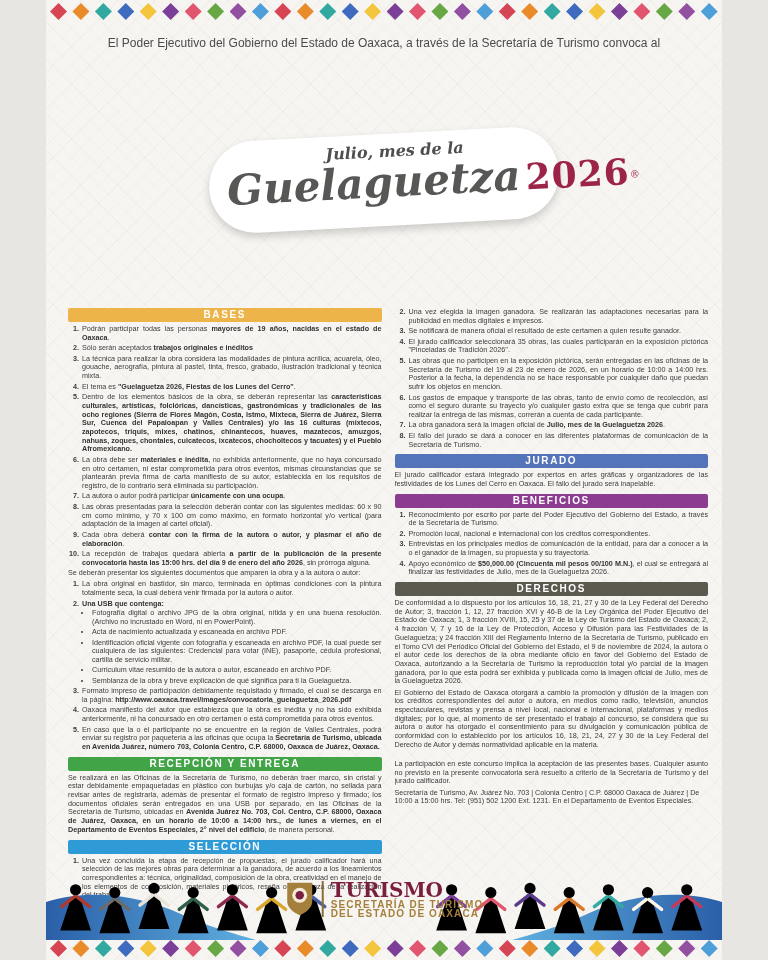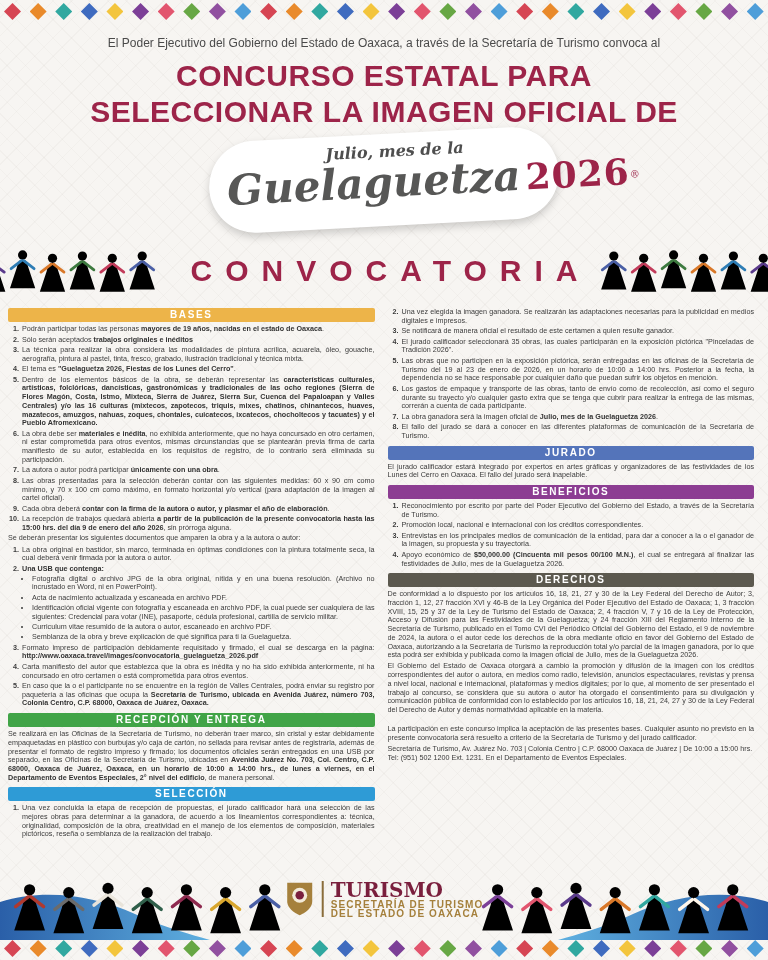--- a/index.html
+++ b/index.html
@@ -1,16 +1,16 @@
 <!DOCTYPE html>
 <html><head>
 <meta charset="utf-8">
 <style>
   html,body{margin:0;padding:0;background:#e8e6e2;}
-  .page{position:relative;width:768px;height:960px;margin:0 auto;overflow:hidden;
+  .page{position:relative;width:676px;height:960px;margin:0 auto;overflow:hidden;
     background-color:#f7f5f2;
     background-image:repeating-linear-gradient(45deg,rgba(160,150,140,.06) 0 1px,transparent 1px 13px),
                      repeating-linear-gradient(-45deg,rgba(160,150,140,.06) 0 1px,transparent 1px 13px);
     font-family:"Liberation Sans","DejaVu Sans",sans-serif;color:#3b3b3b;}
   
   .band{position:absolute;left:4px;right:4px;height:17px;display:flex;justify-content:space-between;align-items:center;}
   .band-top{top:3px}.band-bottom{bottom:3px}
   .dmd{display:block;width:17px;height:17px;clip-path:polygon(50% 0,100% 50%,50% 100%,0 50%);}
   
   .intro{position:absolute;top:36px;left:0;right:0;text-align:center;font-size:12px;font-weight:500;color:#4a4a4a;}
@@ -23,21 +23,21 @@
   .logo-tag{position:absolute;top:8px;left:118px;font-size:16px;color:#4e4e4e;font-weight:700;}
   .logo-row{position:absolute;top:24px;left:18px;white-space:nowrap;}
   .logo-name{font-size:42px;font-weight:700;color:#575756;}
   .logo-year{font-size:36px;font-weight:700;color:#9d2449;font-style:normal;letter-spacing:1px;}
   .logo-reg{font-size:10px;color:#9d2449;vertical-align:super;font-style:normal;}
   
   .convo-row{position:absolute;top:240px;left:0;right:0;height:62px;display:flex;align-items:center;justify-content:center;gap:10px;}
   .convo{font-size:30px;font-weight:600;letter-spacing:13px;color:#9d2449;text-indent:13px;}
   .dancers{height:46px;flex:0 0 auto;}
   
-  .cols{position:absolute;top:308px;left:8px;right:14px;height:594px;display:flex;gap:13px;}
+  .cols{position:absolute;top:308px;left:22px;right:14px;height:594px;display:flex;gap:13px;}
   .col{flex:1 1 0;font-size:7.2px;line-height:1.21;text-align:justify;overflow:hidden;}
   .sec-h{height:14px;border-radius:2px;display:flex;align-items:center;justify-content:center;
     color:#fff;font-size:10px;font-weight:700;letter-spacing:1.6px;margin:5px 0 3px;}
   .sec-h:first-child{margin-top:0;}
   ol.num{margin:0;padding-left:13px;}
   ol.num>li{margin-bottom:1.8px;padding-left:1px;}
   ol.num>li::marker{font-weight:700;}
   ul.dots{margin:1px 0 1px;padding-left:10px;list-style:disc;}
   ul.dots>li{margin-bottom:1.6px;}
   .col p{margin:0 0 2.5px;}
@@ -104,90 +104,65 @@
       <span class="dmd" style="background-color: rgb(243, 197, 61);"></span>
       <span class="dmd" style="background-color: rgb(124, 63, 151);"></span>
       <span class="dmd" style="background-color: rgb(226, 85, 110);"></span>
       <span class="dmd" style="background-color: rgb(103, 167, 68);"></span>
       <span class="dmd" style="background-color: rgb(145, 80, 160);"></span>
       <span class="dmd" style="background-color: rgb(78, 158, 217);"></span>
     </div>
 
   <div class="intro">El Poder Ejecutivo del Gobierno del Estado de Oaxaca, a través de la Secretaría de Turismo convoca al</div>
 
-  <div class="title">
-    <div>CONCURSO ESTATAL PARA</div>
-    <div>SELECCIONAR LA IMAGEN OFICIAL DE</div>
-  </div>
 
   <div class="logo">
     <div class="logo-inner">
       <div class="logo-tag">Julio, mes de la</div>
       <div class="logo-row">
         <span class="logo-name">Guelaguetza</span>
         <span class="logo-year">2026</span><span class="logo-reg">®</span>
       </div>
     </div>
   </div>
 
-  <div class="convo-row">
-    <svg class="dancers" viewBox="0 0 190 40">
-      <use href="#dancer" x="0" y="2" color="#8e2a4f"></use>
-      <use href="#dancer" x="26" y="4" color="#5b3b8c"></use>
-      <use href="#dancer" x="52" y="1" color="#2e7db5"></use>
-      <use href="#dancer" x="78" y="4" color="#d97829"></use>
-      <use href="#dancer" x="104" y="2" color="#3d7a3f"></use>
-      <use href="#dancer" x="130" y="4" color="#c23b5a"></use>
-      <use href="#dancer" x="156" y="2" color="#4a5fa5"></use>
-    </svg>
-    <div class="convo">CONVOCATORIA</div>
-    <svg class="dancers" viewBox="0 0 190 40">
-      <use href="#dancer" x="0" y="2" color="#4a5fa5"></use>
-      <use href="#dancer" x="26" y="4" color="#c23b5a"></use>
-      <use href="#dancer" x="52" y="1" color="#3d7a3f"></use>
-      <use href="#dancer" x="78" y="4" color="#d97829"></use>
-      <use href="#dancer" x="104" y="2" color="#2e7db5"></use>
-      <use href="#dancer" x="130" y="4" color="#5b3b8c"></use>
-      <use href="#dancer" x="156" y="2" color="#8e2a4f"></use>
-    </svg>
-  </div>
 
   <div class="cols">
 
     <div class="col">
 
       <div class="sec-h" style="background-color: rgb(237, 180, 73);">BASES</div>
       <ol class="num">
         <li>Podrán participar todas las personas <b>mayores de 19 años, nacidas en el estado de Oaxaca</b>.</li>
         <li>Sólo serán aceptados <b>trabajos originales e inéditos</b></li>
         <li>La técnica para realizar la obra considera las modalidades de pintura acrílica, acuarela, óleo, gouache, aerografía, pintura al pastel, tinta, fresco, grabado, ilustración tradicional y técnica mixta.</li>
         <li>El tema es <b>"Guelaguetza 2026, Fiestas de los Lunes del Cerro"</b>.</li>
         <li>Dentro de los elementos básicos de la obra, se deberán representar las <b>características culturales, artísticas, folclóricas, dancísticas, gastronómicas y tradicionales de las ocho regiones (Sierra de Flores Magón, Costa, Istmo, Mixteca, Sierra de Juárez, Sierra Sur, Cuenca del Papaloapan y Valles Centrales) y/o las 16 culturas (mixtecos, zapotecos, triquis, mixes, chatinos, chinantecos, huaves, mazatecos, amuzgos, nahuas, zoques, chontales, cuicatecos, ixcatecos, chocholtecos y tacuates) y el Pueblo Afromexicano.</b></li>
         <li>La obra debe ser <b>materiales e inédita</b>, no exhibida anteriormente, que no haya concursado en otro certamen, ni estar comprometida para otros eventos, mismas circunstancias que se plantearán previa firma de carta manifiesto de su autor, establecida en los requisitos de registro, de lo contrario será eliminada su participación.</li>
-        <li>La autora o autor podrá participar <b>únicamente con una obra</b>.</li>
+        <li>La autora o autor podrá participar <b>únicamente con una ocupa</b>.</li>
         <li>Las obras presentadas para la selección deberán contar con las siguientes medidas: 60 x 90 cm como mínimo, y 70 x 100 cm como máximo, en formato horizontal y/o vertical (para adaptación de la imagen al cartel oficial).</li>
         <li>Cada obra deberá <b>contar con la firma de la autora o autor, y plasmar el año de elaboración</b>.</li>
         <li>La recepción de trabajos quedará abierta <b>a partir de la publicación de la presente convocatoria hasta las 15:00 hrs. del día 9 de enero del año 2026</b>, sin prórroga alguna.</li>
       </ol>
 
       <p class="intro-line">Se deberán presentar los siguientes documentos que amparen la obra y a la autora o autor:</p>
       <ol class="num">
         <li>La obra original en bastidor, sin marco, terminada en óptimas condiciones con la pintura totalmente seca, la cual deberá venir firmada por la autora o autor.</li>
         <li>
           <span><b>Una USB que contenga:</b></span>
           <ul class="dots">
             <li>Fotografía digital o archivo JPG de la obra original, nítida y en una buena resolución. (Archivo no incrustado en Word, ni en PowerPoint).</li>
             <li>Acta de nacimiento actualizada y escaneada en archivo PDF.</li>
             <li>Identificación oficial vigente con fotografía y escaneada en archivo PDF, la cual puede ser cualquiera de las siguientes: Credencial para votar (INE), pasaporte, cédula profesional, cartilla de servicio militar.</li>
             <li>Curriculum vitae resumido de la autora o autor, escaneado en archivo PDF.</li>
             <li>Semblanza de la obra y breve explicación de qué significa para ti la Guelaguetza.</li>
           </ul>
         </li>
         <li>Formato impreso de participación debidamente requisitado y firmado, el cual se descarga en la página: <b>http://www.oaxaca.travel/images/convocatoria_guelaguetza_2026.pdf</b></li>
-        <li>Carta manifiesto del autor que establezca que la obra es inédita y no ha sido exhibida anteriormente, ni ha concursado en otro certamen o está comprometida para otros eventos.</li>
+        <li>Oaxaca manifiesto del autor que establezca que la obra es inédita y no ha sido exhibida anteriormente, ni ha concursado en otro certamen o está comprometida para otros eventos.</li>
         <li>En caso que la o el participante no se encuentre en la región de Valles Centrales, podrá enviar su registro por paquetería a las oficinas que ocupa la <b>Secretaría de Turismo, ubicada en Avenida Juárez, número 703, Colonia Centro, C.P. 68000, Oaxaca de Juárez, Oaxaca.</b></li>
       </ol>
 
       <div class="sec-h" style="background-color: rgb(65, 164, 71);">RECEPCIÓN Y ENTREGA</div>
       <p>Se realizará en las Oficinas de la Secretaría de Turismo, no deberán traer marco, sin cristal y estar debidamente empaquetadas en plástico con burbujas y/o caja de cartón, no sellada para revisar antes de registrarla, además de presentar el formato de registro impreso y firmado; los documentos oficiales serán entregados en una USB por separado, en las Oficinas de la Secretaría de Turismo, ubicadas en <b>Avenida Juárez No. 703, Col. Centro, C.P. 68000, Oaxaca de Juárez, Oaxaca, en un horario de 10:00 a 14:00 hrs., de lunes a viernes, en el Departamento de Eventos Especiales, 2° nivel del edificio</b>, de manera personal.</p>
 
       <div class="sec-h" style="background-color: rgb(46, 155, 214);">SELECCIÓN</div>
       <ol class="num">
         <li>Una vez concluida la etapa de recepción de propuestas, el jurado calificador hará una selección de las mejores obras para determinar a la ganadora, de acuerdo a los lineamientos correspondientes a: técnica, originalidad, composición de la obra, creatividad en el manejo de los elementos de composición, materiales pictóricos, reseña o semblanza de la realización del trabajo.</li>
       </ol>

